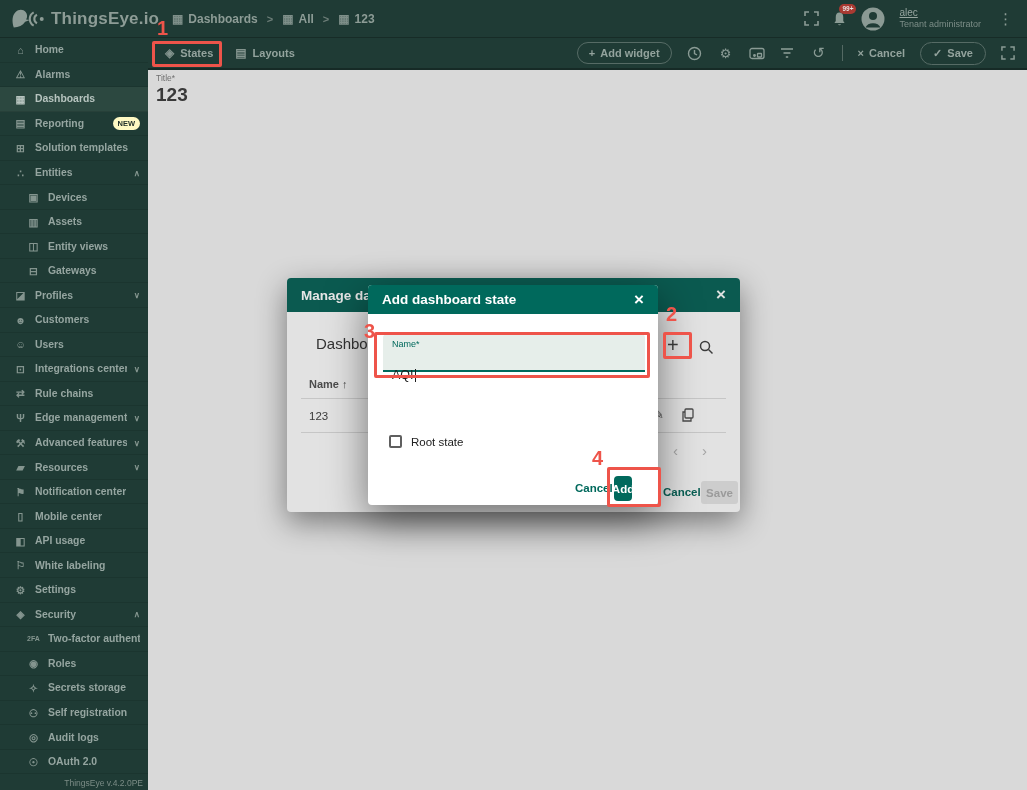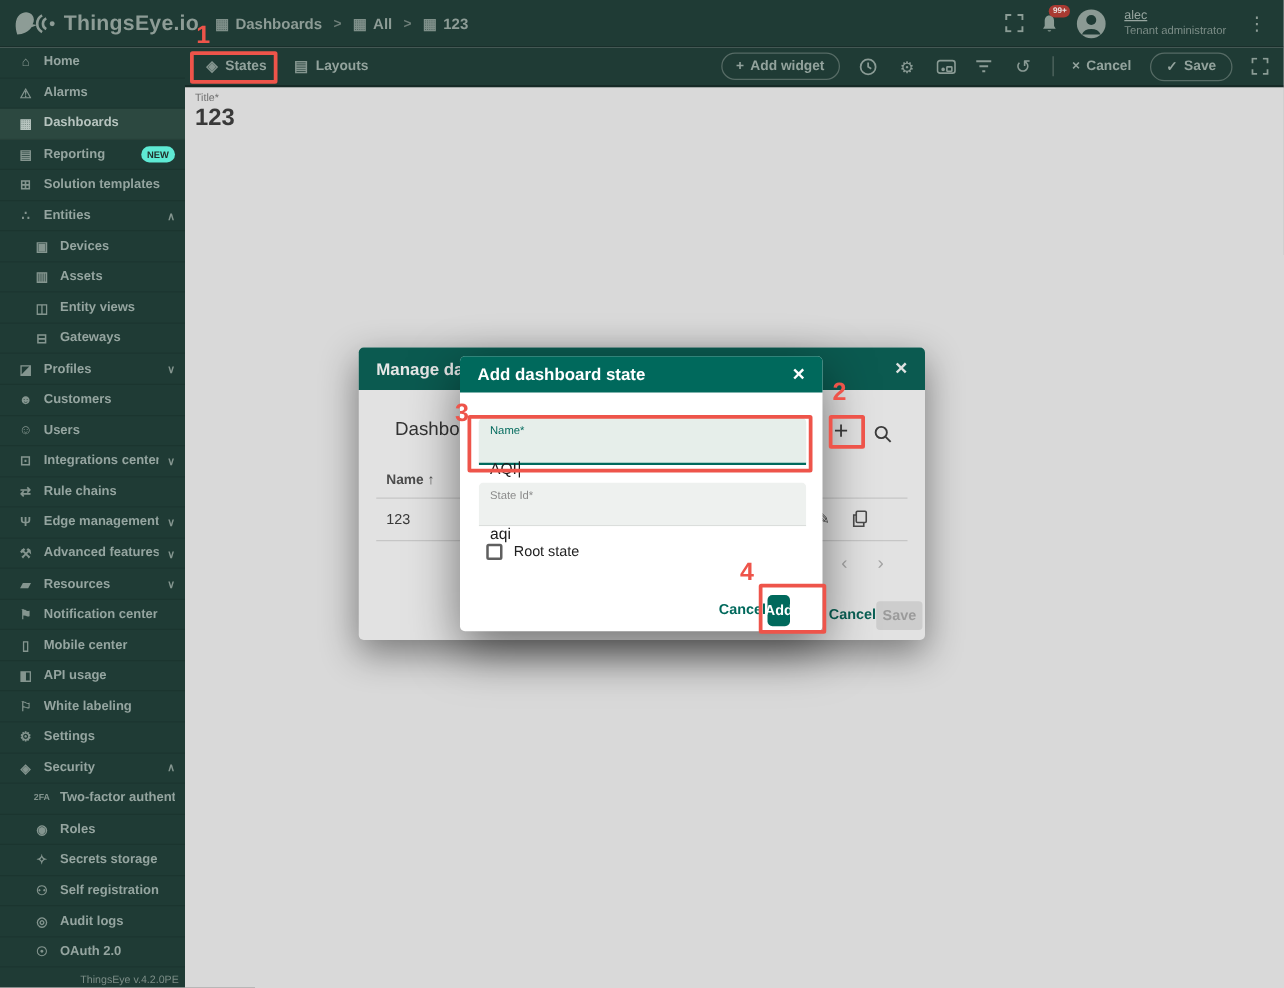--- a/index.html
+++ b/index.html
@@ -27,21 +27,21 @@
   
   .sidebar { position:absolute; left:0; top:38px; width:148px; height:752px; background:#1f3b35; }
   .ni { height:24.55px; display:flex; align-items:center; gap:7px; padding:0 8px 0 13px;
         border-bottom:1px solid rgba(0,0,0,.10); color:#95a5a0; cursor:pointer; }
   .ni .ic { width:15px; flex:none; font-size:10.5px; text-align:center; color:#84958f; font-weight:bold; }
   .ni .lb { font-size:10.4px; font-weight:bold; white-space:nowrap; overflow:hidden; }
   .ni.sub { padding-left:26px; }
   .ni.active { background:#2c4840; }
   .ni.active .lb, .ni.active .ic { color:#b7c4bf; }
   .chev { margin-left:auto; font-size:8.5px; color:#84958f; font-weight:bold; }
-  .nbadge { margin-left:auto; background:#5eead4; color:#21302b; font-size:7.5px; font-weight:bold;
+  .nbadge { margin-left:auto; background:#fef9c3; color:#21302b; font-size:7.5px; font-weight:bold;
             padding:2px 5px; border-radius:8px; }
   .nbadge:empty, .chev:empty { display:none; }
   .sfoot { position:absolute; bottom:2px; right:5px; font-size:8.5px; color:#7b8c86; }
 
   
   .toolbar { position:absolute; left:148px; top:38px; width:879px; height:32px; background:#1f3b35;
              display:flex; align-items:center; color:#93a39d; border-bottom:2px solid rgba(0,0,0,.28); }
   .tbtn { display:flex; align-items:center; gap:6px; font-size:11px; font-weight:bold; padding:0 11px; height:100%; cursor:pointer; }
   .tbtn .g { font-size:12px; color:#84958f; }
   .tright { margin-left:auto; display:flex; align-items:center; gap:15px; padding-right:12px; }
@@ -405,24 +405,20 @@
 
   <div class="adlg">
     <div class="ahead">
       <span>Add dashboard state</span>
       <span class="aclose">×</span>
     </div>
     <div class="abs field f-name">
       <div class="flabel">Name*</div>
       <div class="fvalue"><span>AQI</span><span class="caret"></span></div>
     </div>
-    <div class="abs field f-state">
-      <div class="flabel">State Id*</div>
-      <div class="fvalue">aqi</div>
-    </div>
     <div class="abs cbx"></div>
     <div class="abs cbxlab">Root state</div>
     <div class="abs acancel">Cancel</div>
     <div class="abs addbtn">Add</div>
   </div>
 
   <div class="ann anum" id="anum1">1</div>
   <div class="ann abox" id="abox1"></div>
   <div class="ann anum" id="anum2">2</div>
   <div class="ann abox" id="abox2"></div>

